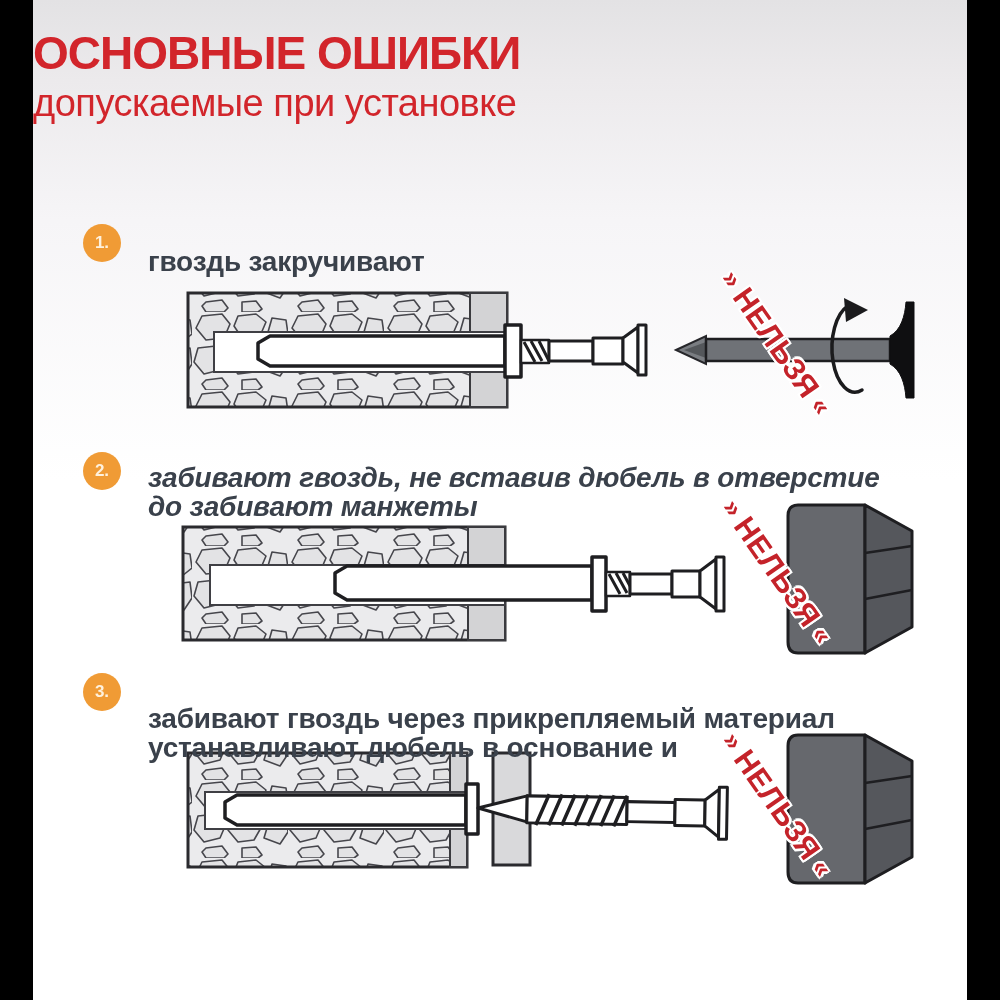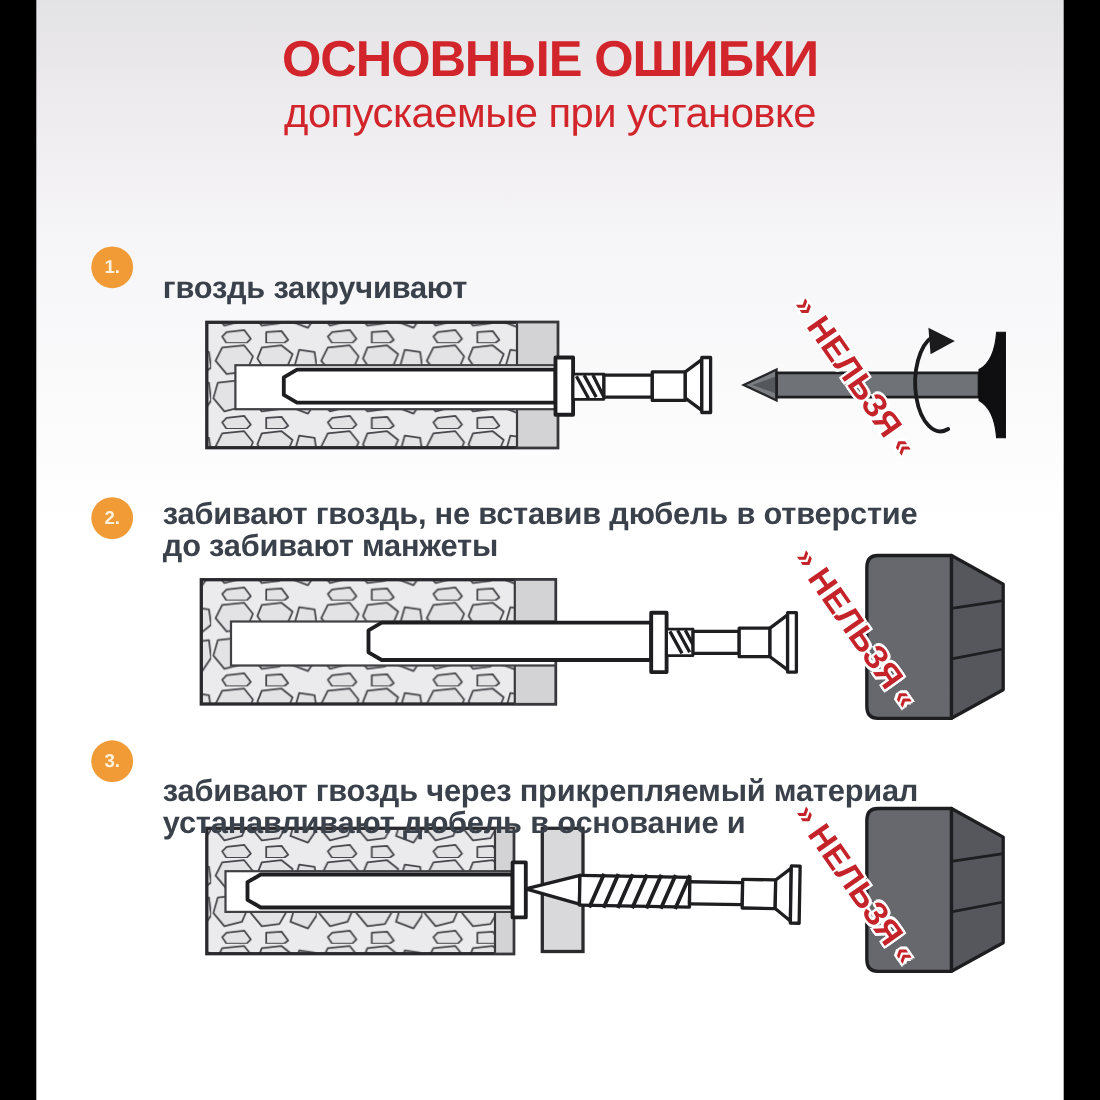--- a/index.html
+++ b/index.html
@@ -3,21 +3,21 @@
 <meta charset="utf-8">
 <style>
   html,body{margin:0;padding:0;}
   body{width:1000px;height:1000px;font-family:"Liberation Sans",sans-serif;}
   .page{position:relative;width:1000px;height:1000px;overflow:hidden;
         background:linear-gradient(180deg,#e3e2e4 0%,#eceaec 8%,#f6f5f7 22%,#ffffff 48%,#ffffff 100%);}
   .bar{position:absolute;top:0;width:33px;height:1000px;background:#000;z-index:50;}
   .bar.left{left:0;}
   .bar.right{right:0;}
 
-  .header{position:absolute;left:33px;width:934px;top:28px;text-align:center;z-index:5;}
+  .header{position:absolute;left:33px;width:934px;top:28px;z-index:5;}
   .title{font-size:46px;line-height:50px;font-weight:bold;color:#d2252b;letter-spacing:-1px;margin-bottom:4px;}
   .subtitle{font-size:38px;line-height:42px;font-weight:normal;color:#d2252b;letter-spacing:-0.5px;}
 
   .badge{position:absolute;width:38px;height:38px;border-radius:50%;background:#f09b35;
          display:flex;align-items:center;justify-content:center;
          color:rgba(255,248,235,0.92);font-size:17px;font-weight:bold;z-index:5;}
   .item-text{position:absolute;left:148px;color:#3a414b;font-size:28px;line-height:29px;
              font-weight:bold;letter-spacing:-0.2px;z-index:5;margin-top:18px;}
 
   .illus-svg{position:absolute;left:0;top:0;z-index:2;}
@@ -47,21 +47,21 @@
   <div class="badge" style="left:83px;top:224px;">
     <span>1.</span>
   </div>
   <div class="item-text" style="top:229px;">
     <div>гвоздь закручивают</div>
   </div>
 
   <div class="badge" style="left:83px;top:452px;">
     <span>2.</span>
   </div>
-  <div class="item-text" style="top:434px;">
+  <div class="item-text" style="top:445px;font-style:italic;">
     <div>забивают гвоздь, не вставив дюбель в отверстие</div>
     <div>до забивают манжеты</div>
   </div>
 
   <div class="badge" style="left:83px;top:673px;">
     <span>3.</span>
   </div>
   <div class="item-text" style="top:686px;">
     <div>забивают гвоздь через прикрепляемый материал</div>
     <div>устанавливают дюбель в основание и</div>

